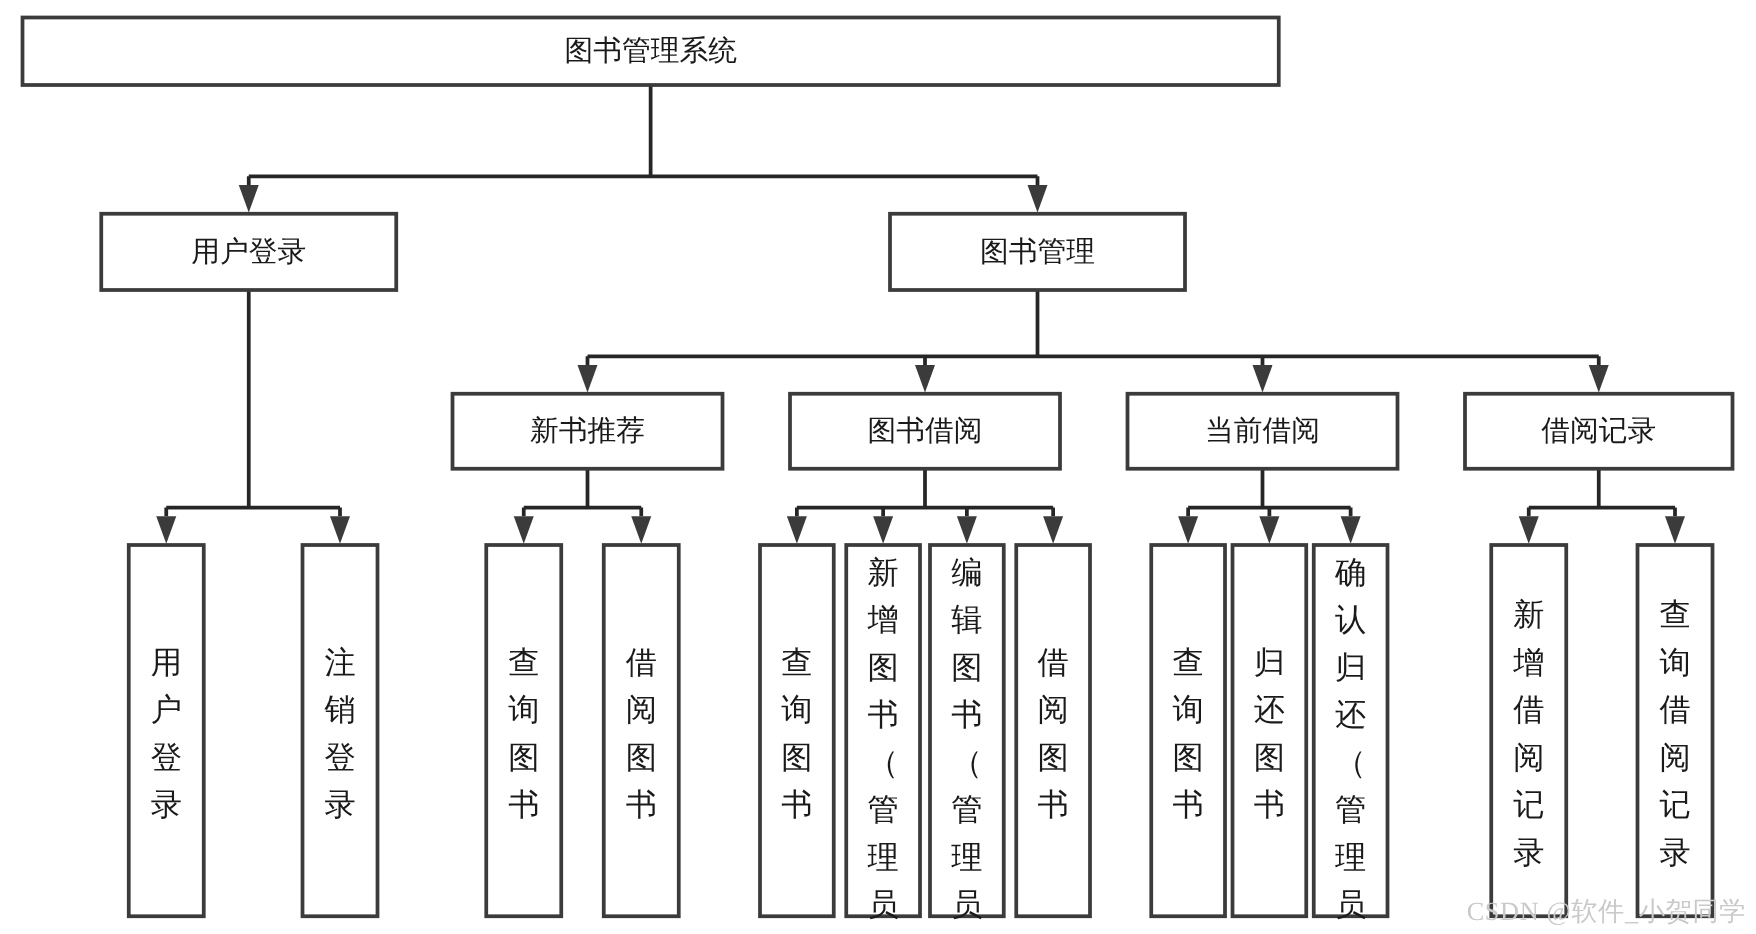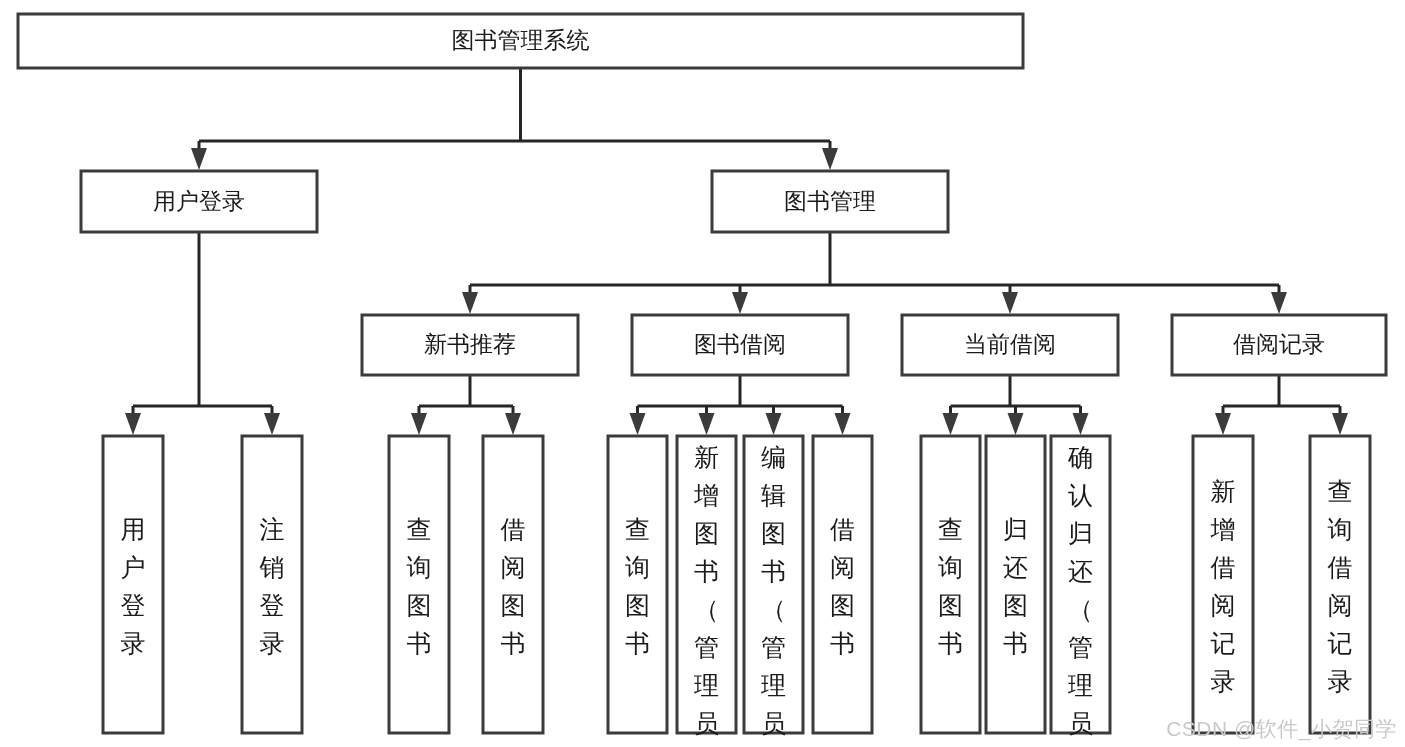--- a/index.html
+++ b/index.html
@@ -14,21 +14,21 @@
   .node-label{
     font-family:"Liberation Sans","DejaVu Sans",sans-serif;
     fill:#1a1a1a;font-size:23px;text-anchor:middle;dominant-baseline:middle;
   }
   .node-label-vertical{
     font-family:"Liberation Sans","DejaVu Sans",sans-serif;
     fill:#1a1a1a;font-size:25px;text-anchor:middle;
   }
   .watermark{
     position:absolute;right:8px;bottom:4px;
-    font-family:Liberation Sans, sans-serif;
+    font-family:Liberation Serif, serif;
     font-size:21px;color:#c9c9c9;white-space:nowrap;letter-spacing:0.5px;
     pointer-events:none;
   }
 </style>
 </head>
 <body>
 
 <svg id="diagram" viewBox="0 0 1405 747" xmlns="http://www.w3.org/2000/svg">
   <g id="edges-layer">
       <g>

